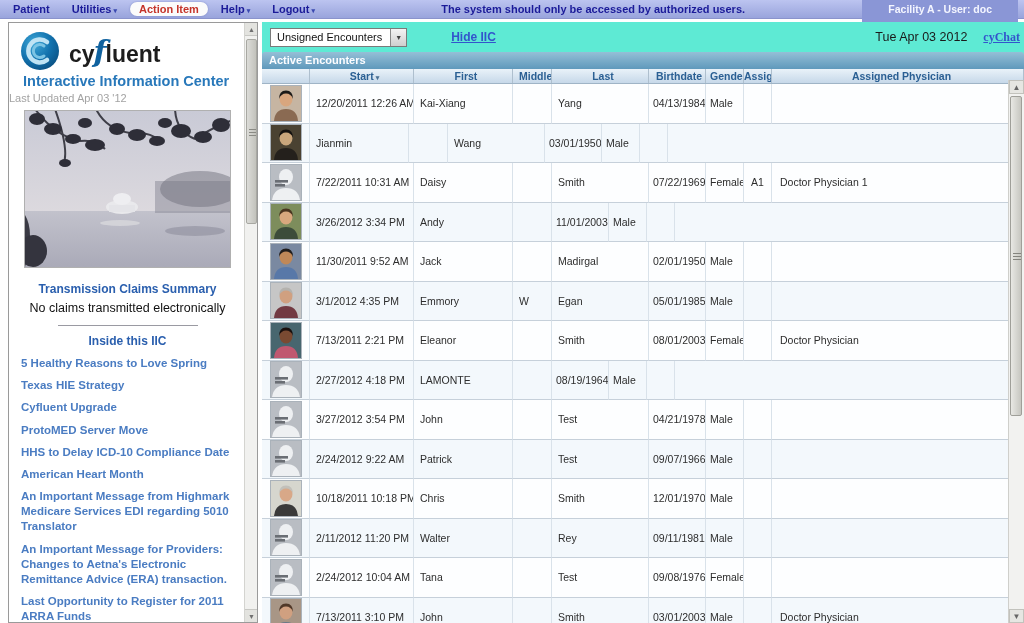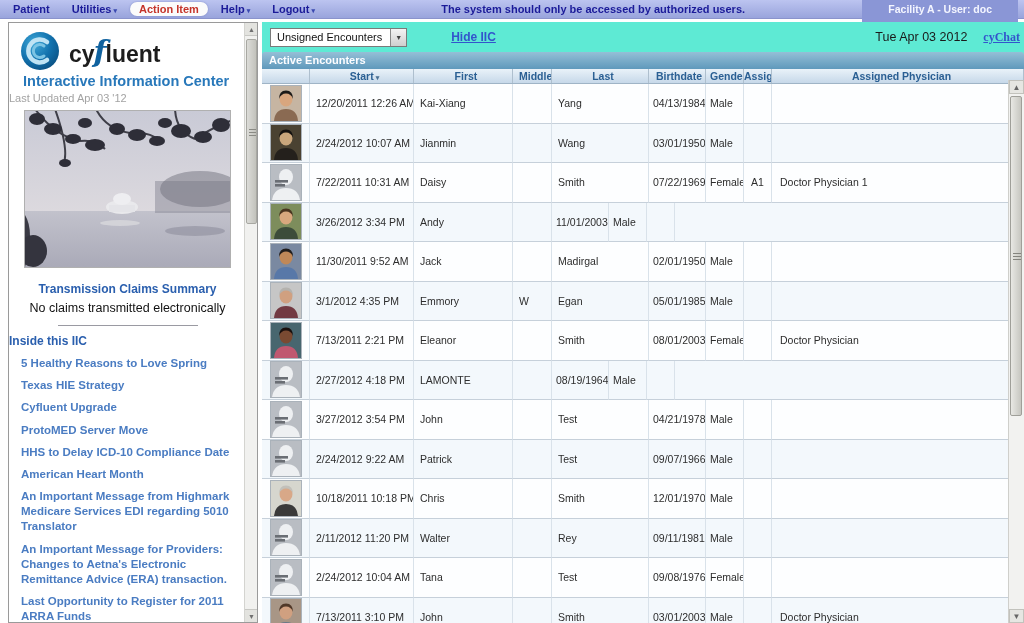--- a/index.html
+++ b/index.html
@@ -37,21 +37,21 @@
   .brand { font-size:23px; font-weight:bold; color:#1d1d1d; margin-left:8px; letter-spacing:0; }
   .brand .f { font-family:"DejaVu Serif", serif; font-style:italic; font-size:30px; color:#10629f; margin:0 -1px; }
   .subtitle { color:#2878ba; font-size:14.5px; font-weight:bold; padding:1px 0 0 14px; }
   .updated { color:#a3a3a3; font-size:11px; text-align:left; padding:3px 14px 6px 0; }
 
   .photo-frame { width:207px; height:158px; margin:0 auto; border:1px solid #b0b0b0; }
 
   .claims-title { color:#2a5fae; font-size:12px; font-weight:bold; text-align:center; margin-top:14px; }
   .claims-status { color:#111; font-size:12.5px; text-align:center; margin-top:5px; }
   .sb-divider { width:140px; border:none; border-top:1px solid #9a9aa2; margin:10px auto 8px auto; }
-  .inside-title { color:#2a5fae; font-size:12px; font-weight:bold; margin:6px 0 8px 0; }
+  .inside-title { color:#2a5fae; font-size:12px; font-weight:bold; text-align:center; margin:6px 0 8px 0; }
   .sb-links { padding:0 8px 0 12px; }
   .sb-link { display:block; color:#4a7cc2; font-size:11.5px; font-weight:bold; line-height:1.32;
     text-decoration:none; margin-bottom:7px; cursor:pointer; }
 
   
   .main { position:absolute; left:262px; top:22px; width:762px; height:601px; background:#5eead4; }
   .toolbar { position:relative; height:30px; display:flex; align-items:center; }
   .filter-select { display:flex; align-items:center; margin-left:8px; border:1px solid #7a7a7a;
     background:#fff; height:19px; cursor:default; }
   .filter-select .val { font-size:11px; color:#111; padding:0 8px 0 6px; white-space:nowrap; }
@@ -255,21 +255,20 @@
       </div>
       <div class="trow alt">
         <div class="cell c-photo">
           <div class="pframe"><svg width="30" height="35" viewBox="0 0 30 35">
               <rect width="30" height="35" fill="#4a4232"></rect>
               <ellipse cx="15" cy="13" rx="6.5" ry="7.5" fill="#c9a67c"></ellipse>
               <path d="M8 13 Q8 4.5 15 4.5 Q22 4.5 22 13 Q20 7.5 15 7.5 Q10 7.5 8 13 Z" fill="#141210"></path>
               <path d="M3 35 Q4 23 15 23 Q26 23 27 35 Z" fill="#24201c"></path>
             </svg></div>
         </div>
-        <div class="cell c-start">2/24/2012 10:07 AM</div>
         <div class="cell c-first">Jianmin</div>
         <div class="cell c-middle"></div>
         <div class="cell c-last">Wang</div>
         <div class="cell c-birth">03/01/1950</div>
         <div class="cell c-gender">Male</div>
         <div class="cell c-assign"></div>
         <div class="cell c-phys"></div>
       </div>
       <div class="trow">
         <div class="cell c-photo">

